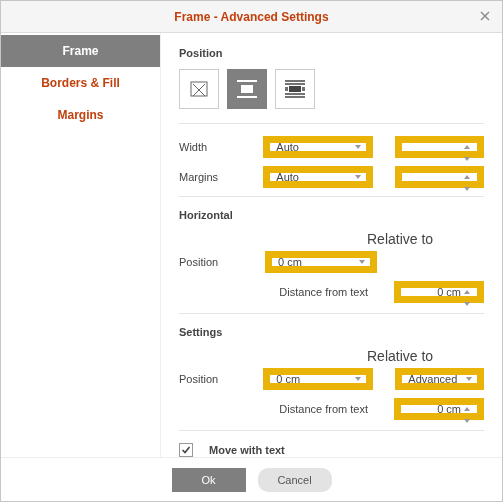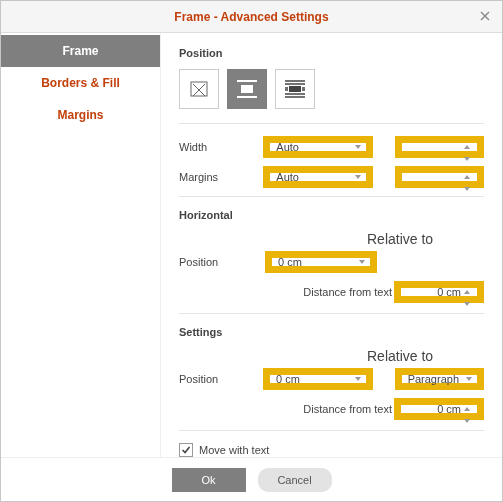--- a/index.html
+++ b/index.html
@@ -164,31 +164,32 @@
   .rel-header {
     display: flex;
     margin-bottom: 4px;
   }
   .rel-header .spacer { width: 188px; }
   .rel-header .lbl { font-size: 14px; color: #444; }
   .dist-row {
     display: flex;
     align-items: center;
     justify-content: flex-end;
-    gap: 2px;
+    gap: 26px;
     margin-bottom: 10px;
   }
   .dist-row .lbl { font-size: 11px; color: #444; }
   .dist-row .spinner { width: 90px; }
   .vert-section { margin-top: 6px; }
   .checkbox-row {
     display: flex;
     align-items: center;
-    gap: 6px;
+    gap: 16px;
     margin-top: 6px;
+    font-weight: bold;
   }
   .checkbox {
     width: 14px; height: 14px;
     border: 1px solid #999;
     background: #fff;
     display: flex;
     align-items: center;
     justify-content: center;
     cursor: pointer;
   }
@@ -346,21 +347,21 @@
           <div class="lbl">Relative to</div>
         </div>
 
         <div class="row">
           <div class="row-label">Position</div>
           <div class="select main">
             <span>0 cm</span>
             <span class="caret"></span>
           </div>
           <div class="select" style="width:90px">
-            <span>Paragraph</span>
+            <span>Advanced</span>
             <span class="caret"></span>
           </div>
         </div>
 
         <div class="dist-row">
           <div class="lbl">Distance from text</div>
           <div class="spinner">
             <span>0 cm</span>
             <div class="arrows">
                 <span class="up"></span>

